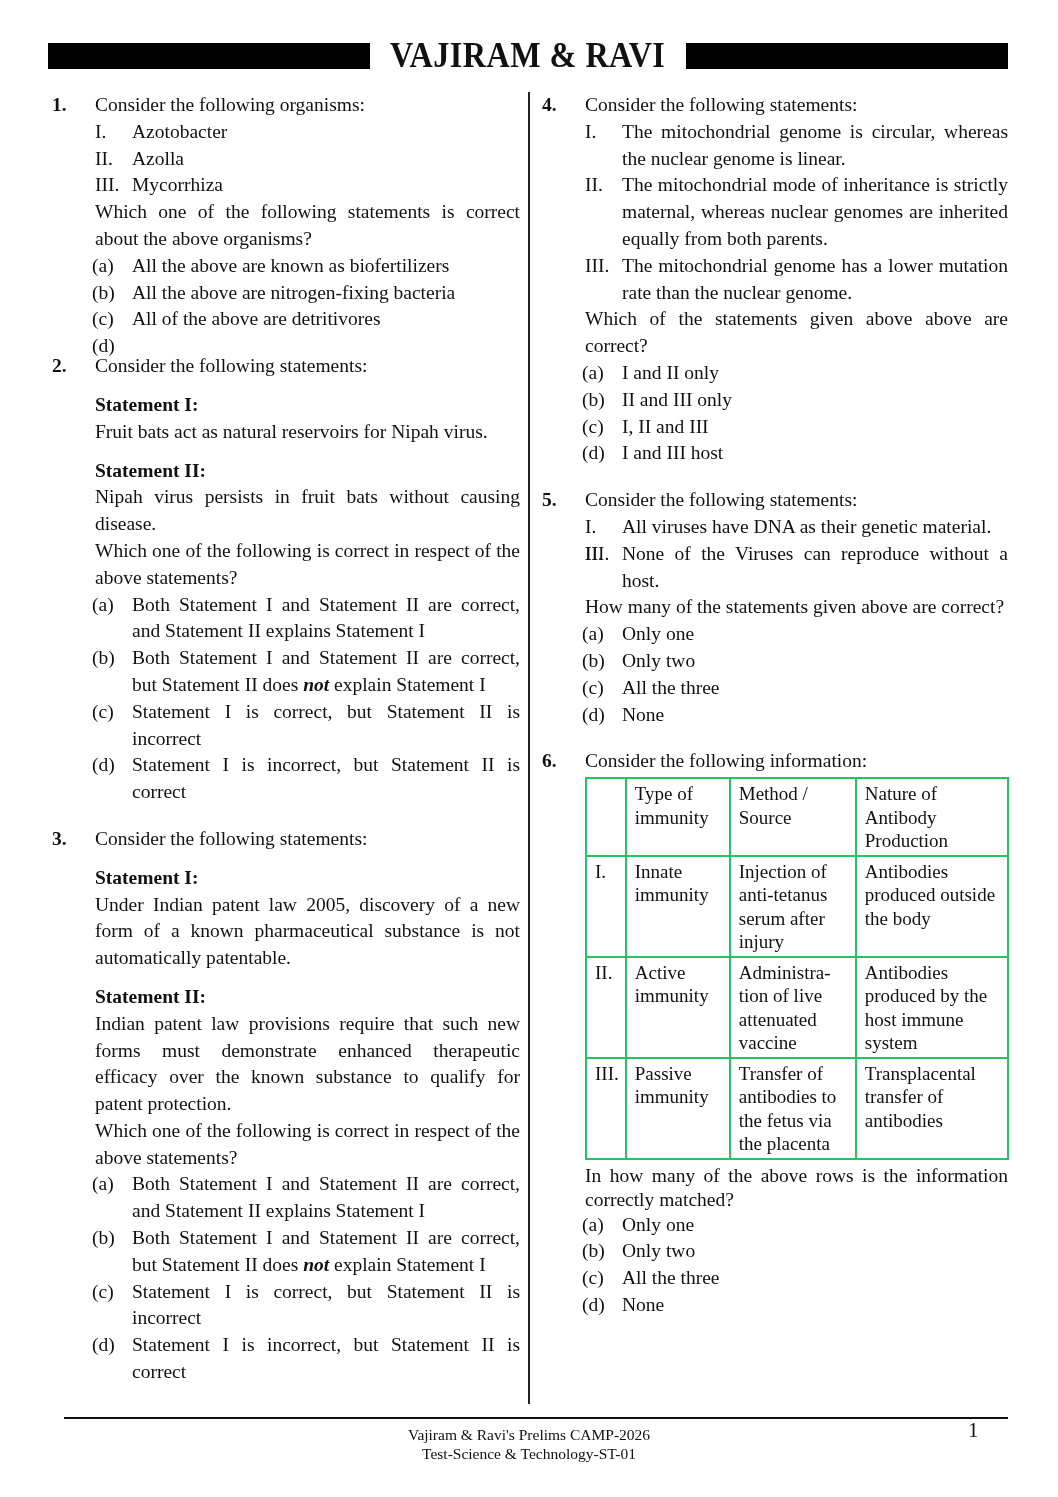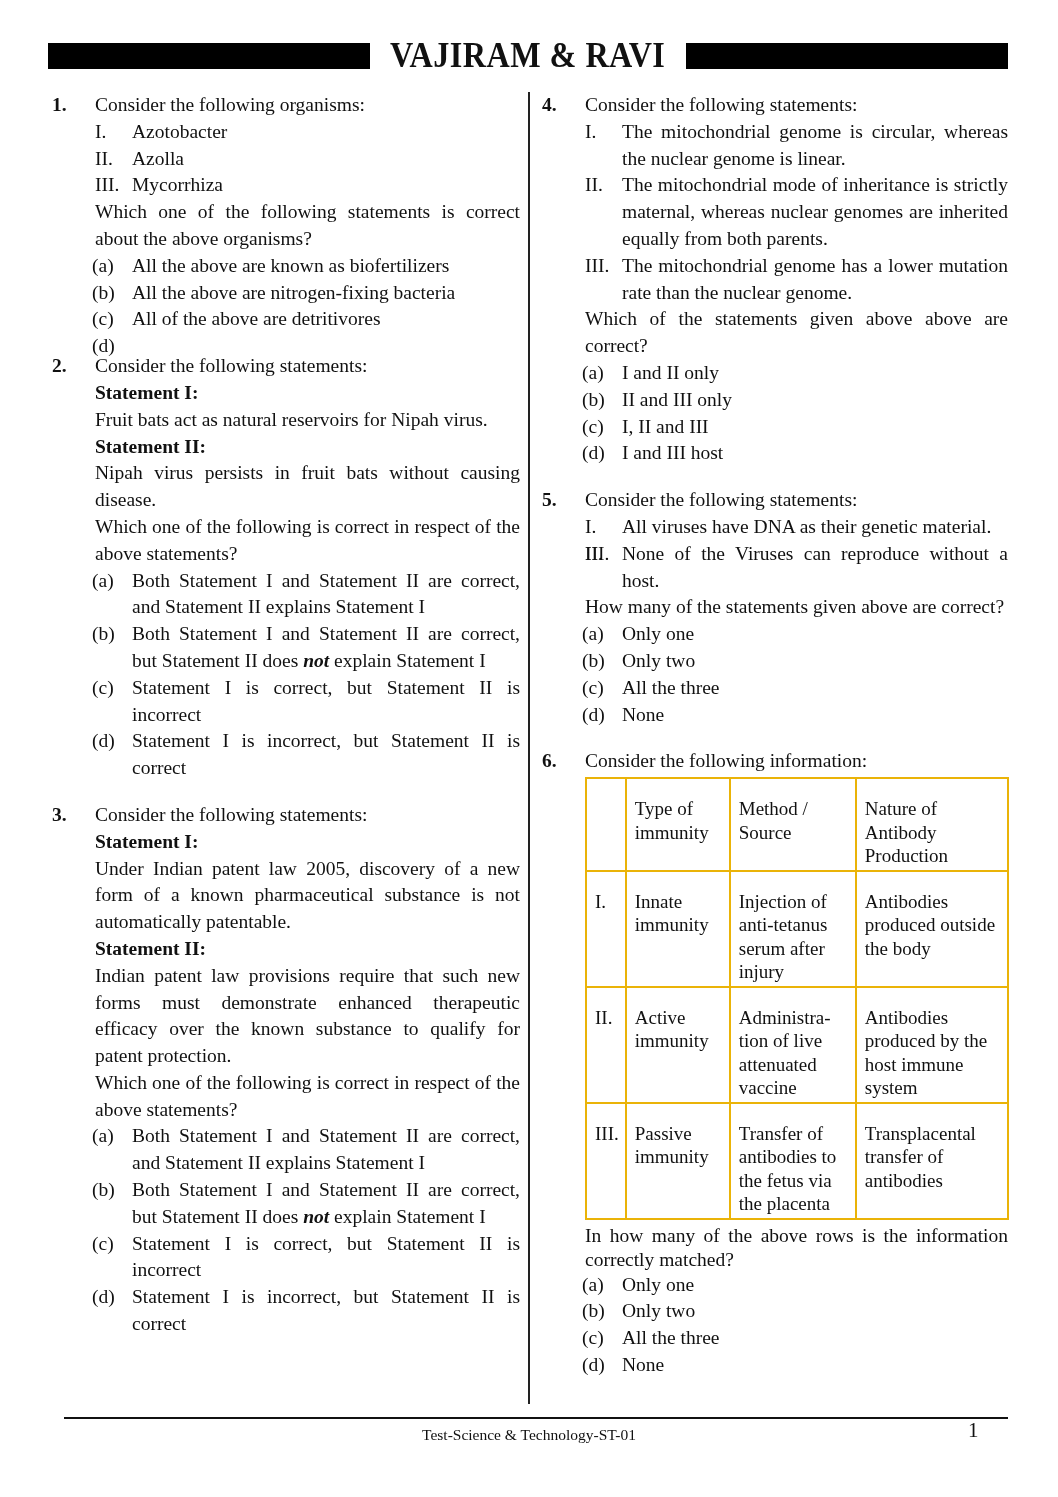--- a/index.html
+++ b/index.html
@@ -18,27 +18,27 @@
     font-size: 35px; letter-spacing: 0.5px; padding: 0 8px; line-height: 32px;
     transform: scaleX(0.92);
   }
   .col { position: absolute; top: 92px; font-size: 19.5px; line-height: 26.8px; }
   .col-left { left: 48px; width: 472px; }
   .col-right { left: 538px; width: 470px; }
   .divider { position: absolute; left: 528px; top: 92px; width: 2px; height: 1312px; background: #222; }
   .q { position: relative; padding-left: 47px; margin-bottom: 20px; }
   .q .num { position: absolute; left: 4px; top: 0; font-weight: bold; }
   .line { text-align: justify; text-align-last: left; }
-  .bold { font-weight: bold; }
+  .bold { font-weight: bold; margin-top: 12px; }
   .item { position: relative; padding-left: 37px; text-align: justify; }
   .item .lbl { position: absolute; left: 0; top: 0; }
   .item .lbl-opt { left: -3px; }
   em.not { font-weight: bold; font-style: italic; }
   table.info { border-collapse: collapse; width: 424px; margin: 2px 0 4px 0; font-size: 19px; line-height: 23.5px; }
-  table.info td { border: 2px solid #eab308; vertical-align: top; padding: 18px 6px 2px 8px; }
+  table.info td { border: 2px solid #22c55e; vertical-align: top; padding: 3px 6px 2px 8px; }
   table.info td.rn { width: 22px; padding-left: 8px; }
   table.info td.c1 { width: 88px; }
   table.info td.c2 { width: 110px; }
   .footer-line { position: absolute; left: 64px; top: 1417px; width: 944px; height: 2px; background: #111; }
   .footer { position: absolute; left: 0; width: 1058px; top: 1425px; text-align: center; font-size: 15.5px; line-height: 19px; }
   .page-num { position: absolute; left: 968px; top: 1418px; font-size: 21px; }
 </style>
 </head>
 <body>
 
@@ -156,15 +156,16 @@
     <div class="line" style="line-height:24px;">In how many of the above rows is the information correctly matched?</div>
     <div class="item"><span class="lbl lbl-opt">(a)</span><span>Only one</span></div>
     <div class="item"><span class="lbl lbl-opt">(b)</span><span>Only two</span></div>
     <div class="item"><span class="lbl lbl-opt">(c)</span><span>All the three</span></div>
     <div class="item"><span class="lbl lbl-opt">(d)</span><span>None</span></div>
   </div>
 </div>
 
 <div class="footer-line"></div>
 <div class="footer">
+  <div>Vajiram &amp; Ravi's Prelims CAMP-2026</div>
   <div>Test-Science &amp; Technology-ST-01</div>
 </div>
 <div class="page-num">1</div>
 
 </body></html>

